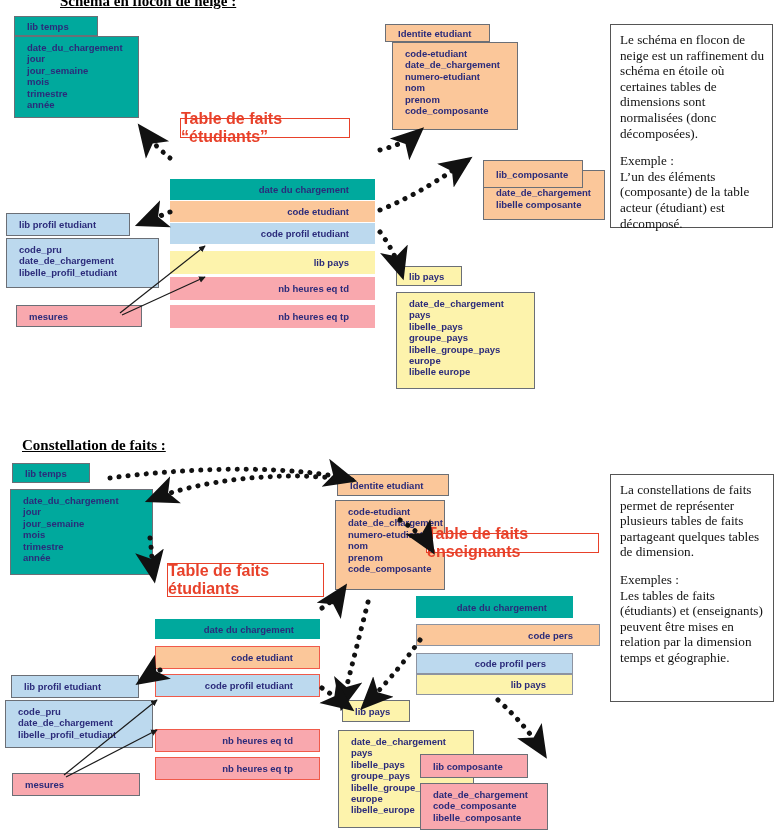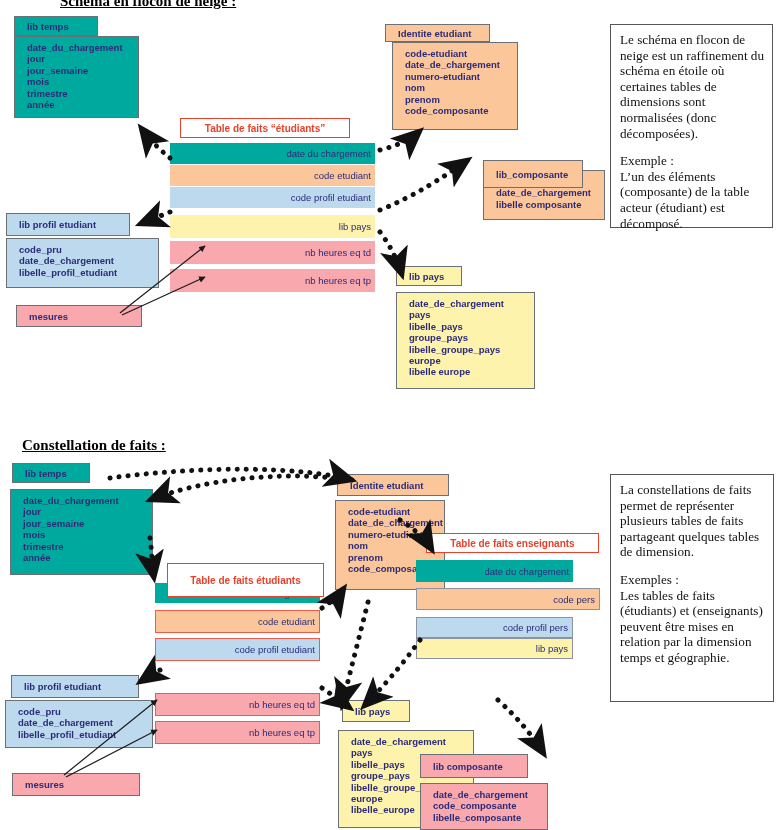--- a/index.html
+++ b/index.html
@@ -38,29 +38,30 @@
   .c-orange{background:#fbc79a;}
   .c-blue{background:#bcd9ee;}
   .c-yellow{background:#fdf3ac;}
   .c-pink{background:#f9a8ae;}
 
   
   .fact-title{
     position:absolute;box-sizing:border-box;
     border:1px solid #e8412a;background:#ffffff;
     display:flex;align-items:center;justify-content:center;
-    color:#e8412a;font-weight:bold;font-size:10px;
+    color:#e8412a;font-weight:bold;font-size:16px;
     z-index:8;
   }
   .fact-row{
     position:absolute;box-sizing:border-box;
     display:flex;align-items:center;justify-content:flex-end;
-    padding-right:4px;
-    font-weight:normal;font-size:9.5px;color:#2b2b7a;
+    padding-right:26px;
+    font-weight:bold;font-size:9.5px;color:#2b2b7a;
     z-index:6;
+    margin-top:36px;
   }
   .fr-plain{border:none;}
   .fr-red{border:1px solid #f05a4a;}
   .fr-gray{border:1px solid #8d93a0;}
 
   
   svg.links{position:absolute;left:0;top:0;width:778px;height:830px;
             pointer-events:none;z-index:9;overflow:visible;}
   .dotted{stroke:#111;stroke-width:5;stroke-linecap:round;
           stroke-dasharray:0.1 9;fill:none;}

